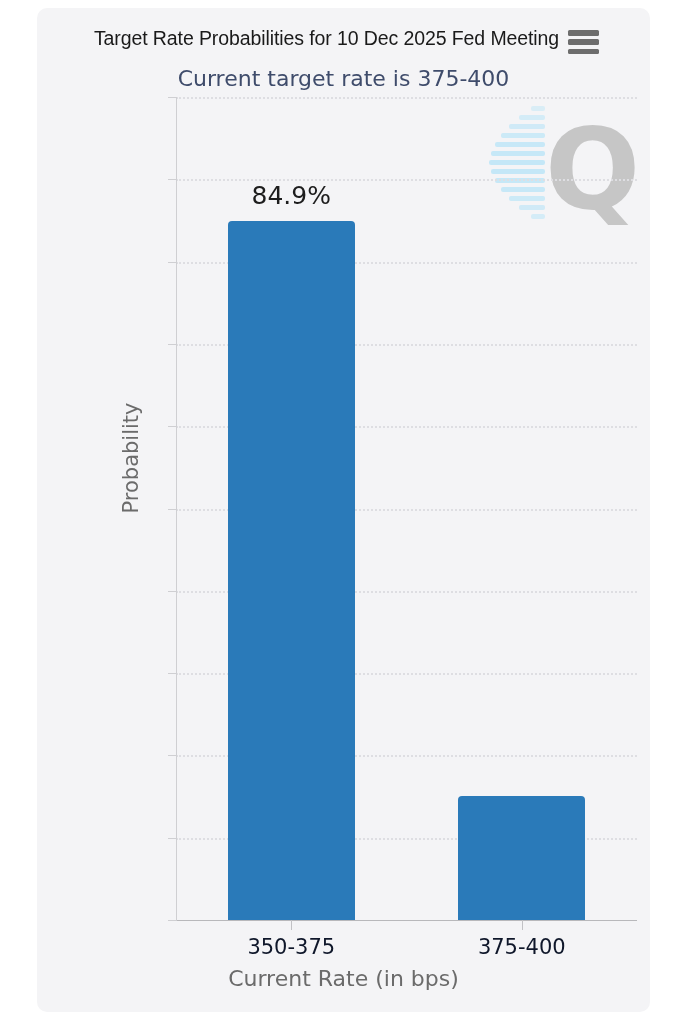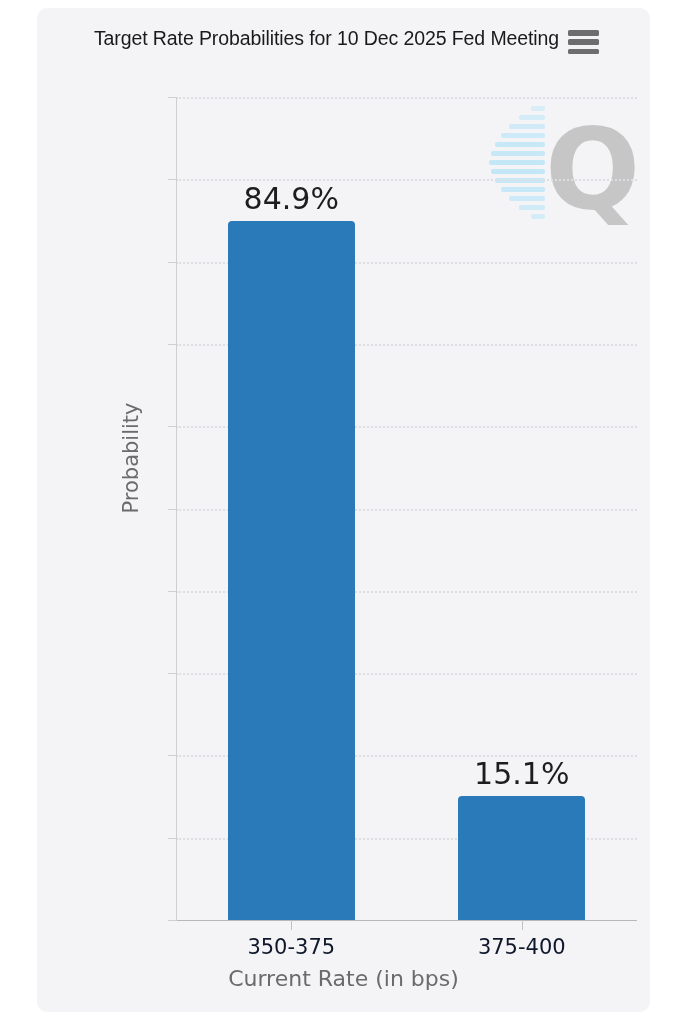--- a/index.html
+++ b/index.html
@@ -110,21 +110,21 @@
 
   .bar {
     position: absolute;
     background: #2a7ab9;
     border-radius: 4px 4px 0 0;
     cursor: pointer;
   }
   .bar-label {
     position: absolute;
     text-align: center;
-    font-size: 30px;
+    font-size: 25px;
     color: #1d1d1d;
     font-family: "DejaVu Sans", sans-serif;
     white-space: nowrap;
   }
   .xtick-mark {
     position: absolute;
     top: 912px; width: 1px; height: 10px;
     background: #c2c2c5;
   }
   .xtick-label {
@@ -180,20 +180,21 @@
 
     <div class="hdr">
       <div class="hdr-title">Target Rate Probabilities for 10 Dec 2025 Fed Meeting</div>
       <div class="burger">
         <span></span>
         <span></span>
         <span></span>
       </div>
     </div>
 
+    <div class="subtitle">Current target rate is 375-400</div>
 
     <div class="chart">
 
       <div class="watermark">
         <div class="wm-bars" id="wm-bars">
             <i style="width: 14px; margin-left: 44px; background: rgb(184, 228, 247); opacity: 0.45;"></i>
             <i style="width: 26px; margin-left: 32px; background: rgb(184, 228, 247); opacity: 0.53;"></i>
             <i style="width: 36px; margin-left: 22px; background: rgb(184, 228, 247); opacity: 0.61;"></i>
             <i style="width: 44px; margin-left: 14px; background: rgb(184, 228, 247); opacity: 0.68;"></i>
             <i style="width: 50px; margin-left: 8px; background: rgb(184, 228, 247); opacity: 0.74;"></i>
@@ -236,20 +237,19 @@
         <div class="ytick-mark" style="top: 418.2px;"></div>
         <div class="ytick-mark" style="top: 335.9px;"></div>
         <div class="ytick-mark" style="top: 253.6px;"></div>
         <div class="ytick-mark" style="top: 171.3px;"></div>
         <div class="ytick-mark" style="top: 89px;"></div>
         <div class="bar" style="left: 190.75px; top: 213.273px; width: 127px; height: 698.727px; background: rgb(42, 122, 185);"></div>
         <div class="bar-label" style="left: 154.25px; top: 173.273px; width: 200px;">84.9%</div>
         <div class="xtick-mark" style="left: 254.25px;"></div>
         <div class="xtick-label" style="left: 154.25px; width: 200px;">350-375</div>
         <div class="bar" style="left: 421.25px; top: 787.727px; width: 127px; height: 124.273px; background: rgb(42, 122, 185);"></div>
-        <div class="bar-label" style="left: 384.75px; top: 747.727px; width: 200px;">15.1%</div>
         <div class="xtick-mark" style="left: 484.75px;"></div>
         <div class="xtick-label" style="left: 384.75px; width: 200px; text-align: center;">375-400</div>
       </div>
 
   </div>
 
 </div>
 
 </body></html>

